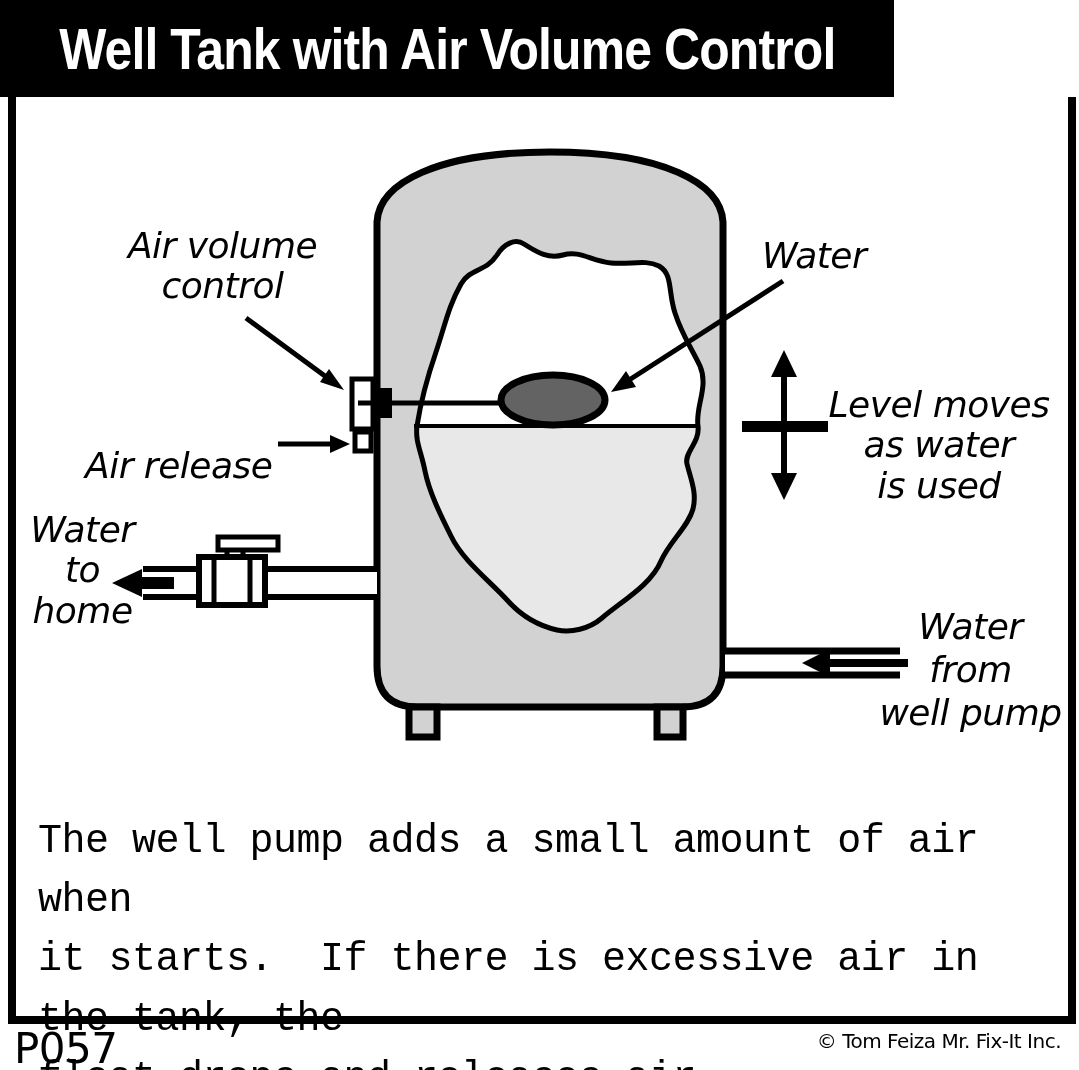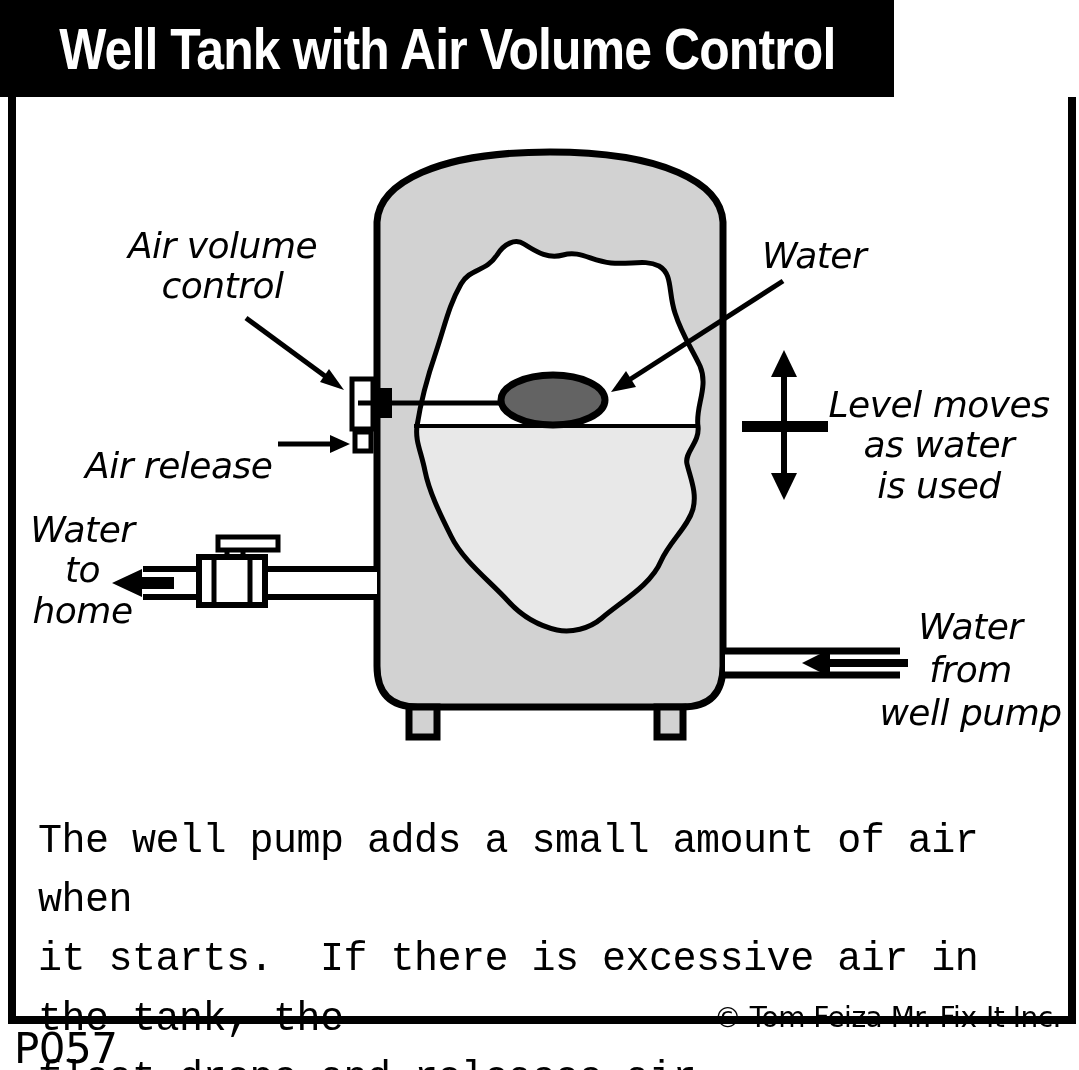--- a/index.html
+++ b/index.html
@@ -40,22 +40,22 @@
     font-size:36px;line-height:1.12;letter-spacing:-0.5px;font-style:italic;
   }
   .lbl.center{text-align:center;}
   .caption{
     position:absolute;left:38px;top:812px;width:1012px;
     font-size:40px;line-height:1.48;letter-spacing:-0.5px;
     white-space:pre-wrap;
     font-family:Liberation Mono, monospace;
   }
   .credit{
-    position:absolute;right:18px;top:1001px;
-    font-size:28px;letter-spacing:-0.5px;white-space:nowrap;
+    position:absolute;right:18px;top:1029px;
+    font-size:20px;letter-spacing:-0.5px;white-space:nowrap;
   }
   .figure-code{
     position:absolute;left:14px;top:1024px;
     font-size:42px;letter-spacing:-0.5px;
   }
   .shape-black{fill:var(--line);}
 </style>
 </head>
 <body>
 

